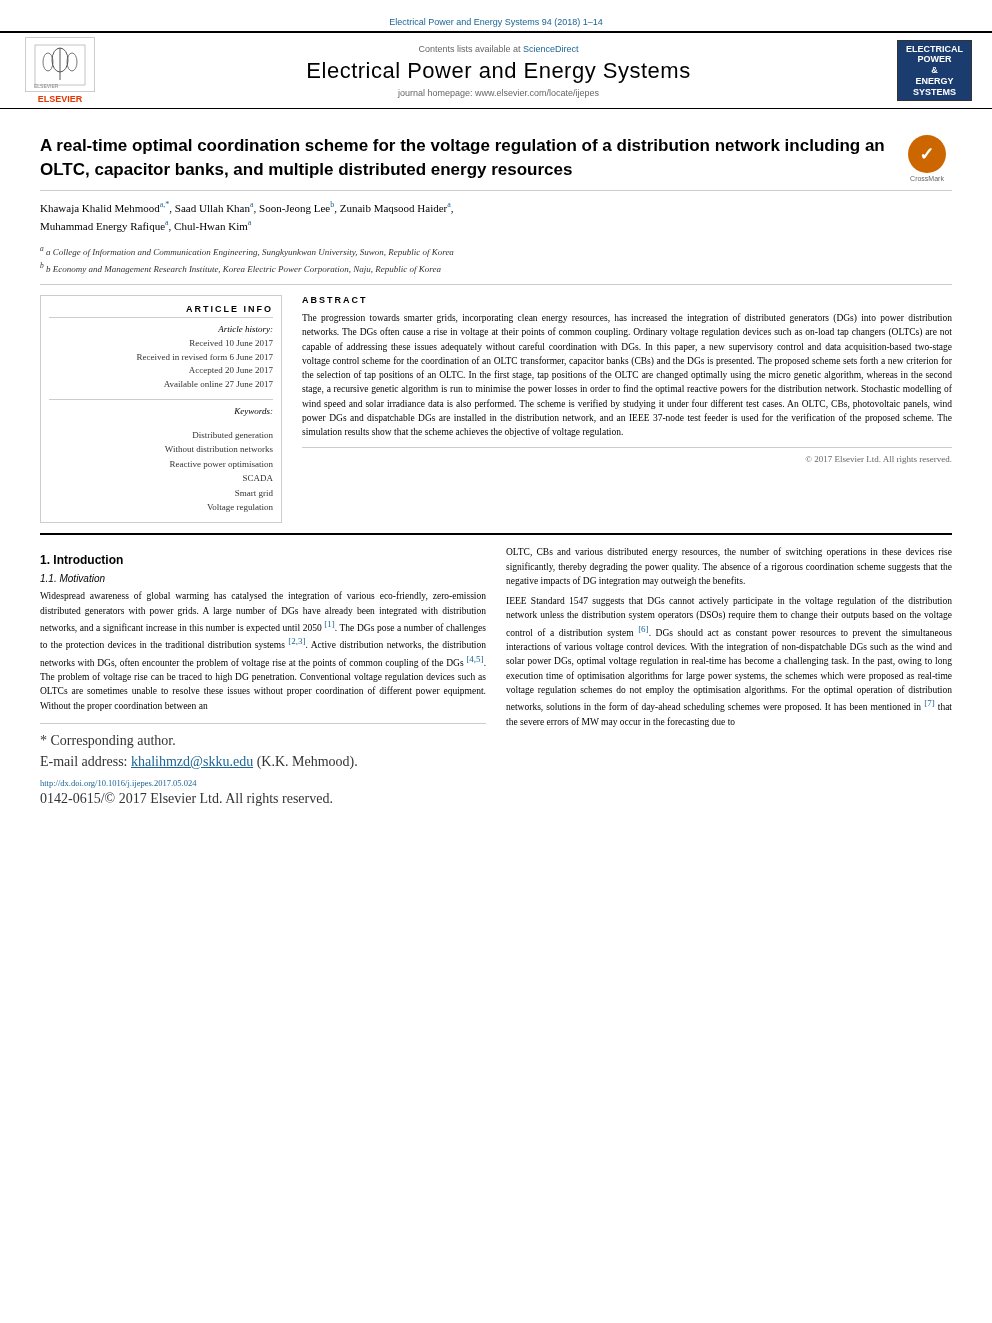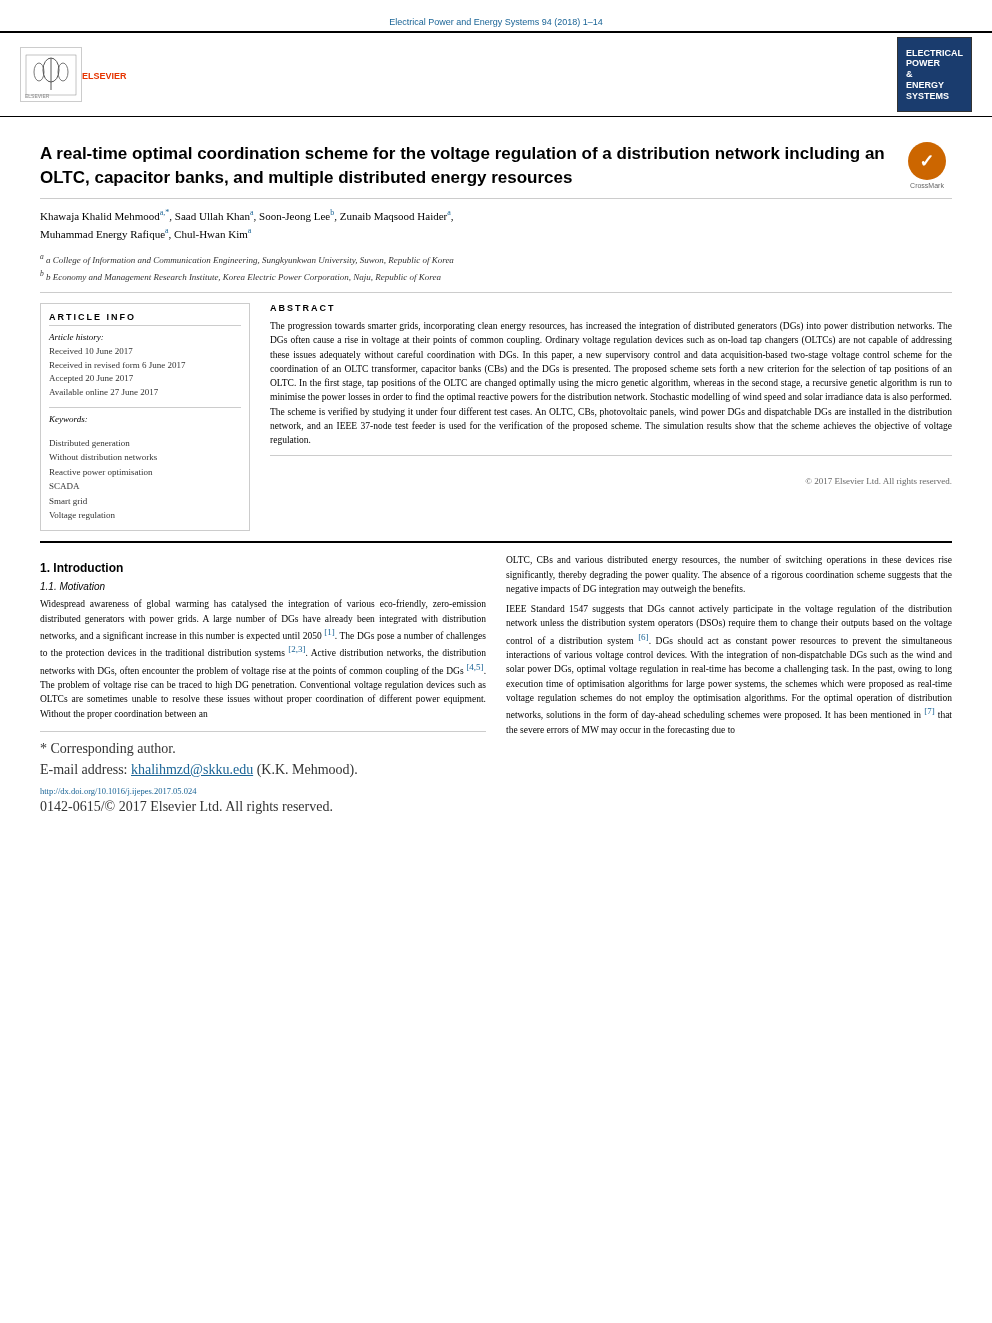--- a/index.html
+++ b/index.html
@@ -27,20 +27,21 @@
       align-items: center;
       justify-content: space-between;
       padding: 4px 20px 4px;
       border-top: 2px solid #000;
       border-bottom: 1px solid #000;
     }
 
     .elsevier-logo {
       width: 80px;
       display: flex;
+      flex-direction: column;
       align-items: center;
     }
 
     .elsevier-logo-box {
       width: 70px;
       height: 55px;
       border: 1px solid #ccc;
       display: flex;
       align-items: center;
       justify-content: center;
@@ -84,50 +85,50 @@
 
     .homepage-line {
       font-size: 9px;
       color: #666;
       font-family: Arial, sans-serif;
       margin-top: 4px;
     }
 
     .journal-logo-right {
       width: 75px;
-      height: 75px;
+      height: 61px;
       border: 1px solid #333;
       background: #1a3c6e;
       display: flex;
       flex-direction: column;
       align-items: center;
       justify-content: center;
       color: #fff;
       font-size: 7px;
       font-family: Arial, sans-serif;
-      text-align: left;
+      text-align: center;
       padding: 4px;
     }
 
     .logo-right-title {
       font-size: 9px;
       font-weight: bold;
       color: #fff;
       line-height: 1.2;
     }
 
     
     .main-content {
       padding: 10px 40px 10px;
     }
 
     
     .article-title-section {
       display: flex;
-      align-items: center;
+      align-items: flex-end;
       justify-content: space-between;
       padding: 15px 0 8px;
       border-bottom: 1px solid #ccc;
     }
 
     .article-title {
       flex: 1;
       font-size: 17px;
       font-weight: bold;
       line-height: 1.4;
@@ -190,22 +191,23 @@
 
     
     .two-col {
       display: flex;
       gap: 20px;
       border-top: 1px solid #ccc;
       padding-top: 10px;
     }
 
     .left-col {
-      width: 210px;
+      width: 242px;
       flex-shrink: 0;
+      text-align: right;
     }
 
     .right-col {
       flex: 1;
     }
 
     
     .article-info-box {
       border: 1px solid #ccc;
       padding: 8px;
@@ -264,21 +266,21 @@
       color: #000;
       text-align: justify;
     }
 
     .copyright-line {
       font-size: 9px;
       color: #666;
       text-align: right;
       margin-top: 8px;
       border-top: 1px solid #ccc;
-      padding-top: 20px;
+      padding-top: 6px;
     }
 
     
     .article-body {
       padding: 10px 0;
       border-top: 2px solid #000;
       margin-top: 10px;
     }
 
     .body-two-col {
@@ -359,20 +361,28 @@
         <ellipse cx="30" cy="20" rx="8" ry="12" fill="none" stroke="#555" stroke-width="1"></ellipse>
         <line x1="30" y1="8" x2="30" y2="40" stroke="#555" stroke-width="1"></line>
         <ellipse cx="18" cy="22" rx="5" ry="9" fill="none" stroke="#555" stroke-width="0.8"></ellipse>
         <ellipse cx="42" cy="22" rx="5" ry="9" fill="none" stroke="#555" stroke-width="0.8"></ellipse>
         <text x="4" y="48" font-size="5" fill="#888" font-family="Arial">ELSEVIER</text>
       </svg>
     </div>
     <div class="elsevier-text">ELSEVIER</div>
   </div>
 
+  <div class="journal-center">
+    <div class="contents-line">
+      <span>Contents lists available at</span>
+      <a href="#" style="color:#1a6496;">ScienceDirect</a>
+    </div>
+    <div class="journal-title-main">Electrical Power and Energy Systems</div>
+    <div class="homepage-line">journal homepage: www.elsevier.com/locate/ijepes</div>
+  </div>
 
   <div class="journal-logo-right">
     <div class="logo-right-title">ELECTRICAL<br>POWER<br>&amp;<br>ENERGY<br>SYSTEMS</div>
   </div>
 </div>
 
 <div class="main-content">
 
   <div class="article-title-section">
     <div class="article-title">A real-time optimal coordination scheme for the voltage regulation of a distribution network including an OLTC, capacitor banks, and multiple distributed energy resources</div>

